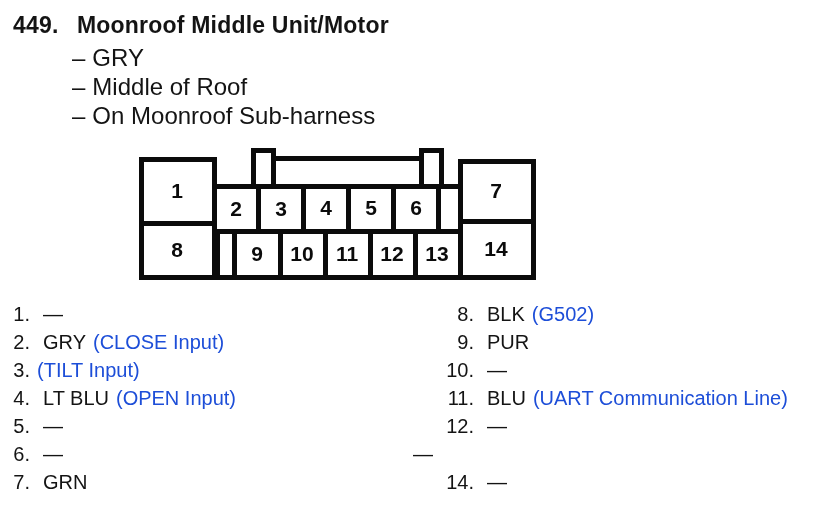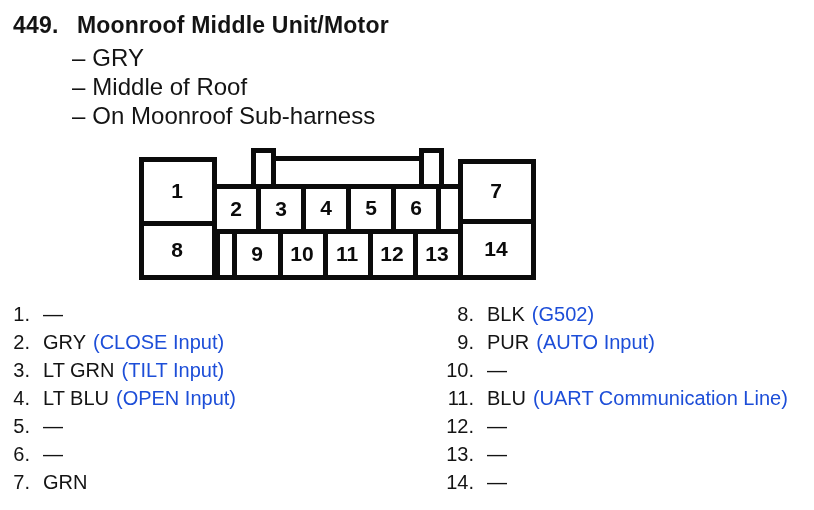--- a/index.html
+++ b/index.html
@@ -133,21 +133,20 @@
     <span class="pin-wire">—</span>
 
   </div>
   <div class="pin-row">
     <span class="pin-num">2.</span>
     <span class="pin-wire">GRY</span>
     <span class="pin-note">(CLOSE Input)</span>
   </div>
   <div class="pin-row">
     <span class="pin-num">3.</span>
-    <span class="pin-wire">LT GRN</span>
     <span class="pin-note">(TILT Input)</span>
   </div>
   <div class="pin-row">
     <span class="pin-num">4.</span>
     <span class="pin-wire">LT BLU</span>
     <span class="pin-note">(OPEN Input)</span>
   </div>
   <div class="pin-row">
     <span class="pin-num">5.</span>
     <span class="pin-wire">—</span>
@@ -166,39 +165,37 @@
 
 <div class="pin-col pin-col-right">
   <div class="pin-row">
     <span class="pin-num">8.</span>
     <span class="pin-wire">BLK</span>
     <span class="pin-note">(G502)</span>
   </div>
   <div class="pin-row">
     <span class="pin-num">9.</span>
     <span class="pin-wire">PUR</span>
-    <span class="pin-note">(AUTO Input)</span>
   </div>
   <div class="pin-row">
     <span class="pin-num">10.</span>
     <span class="pin-wire">—</span>
 
   </div>
   <div class="pin-row">
     <span class="pin-num">11.</span>
     <span class="pin-wire">BLU</span>
     <span class="pin-note">(UART Communication Line)</span>
   </div>
   <div class="pin-row">
     <span class="pin-num">12.</span>
     <span class="pin-wire">—</span>
 
   </div>
   <div class="pin-row">
-    <span class="pin-num">13.</span>
     <span class="pin-wire">—</span>
 
   </div>
   <div class="pin-row">
     <span class="pin-num">14.</span>
     <span class="pin-wire">—</span>
 
   </div>
 </div>
 

